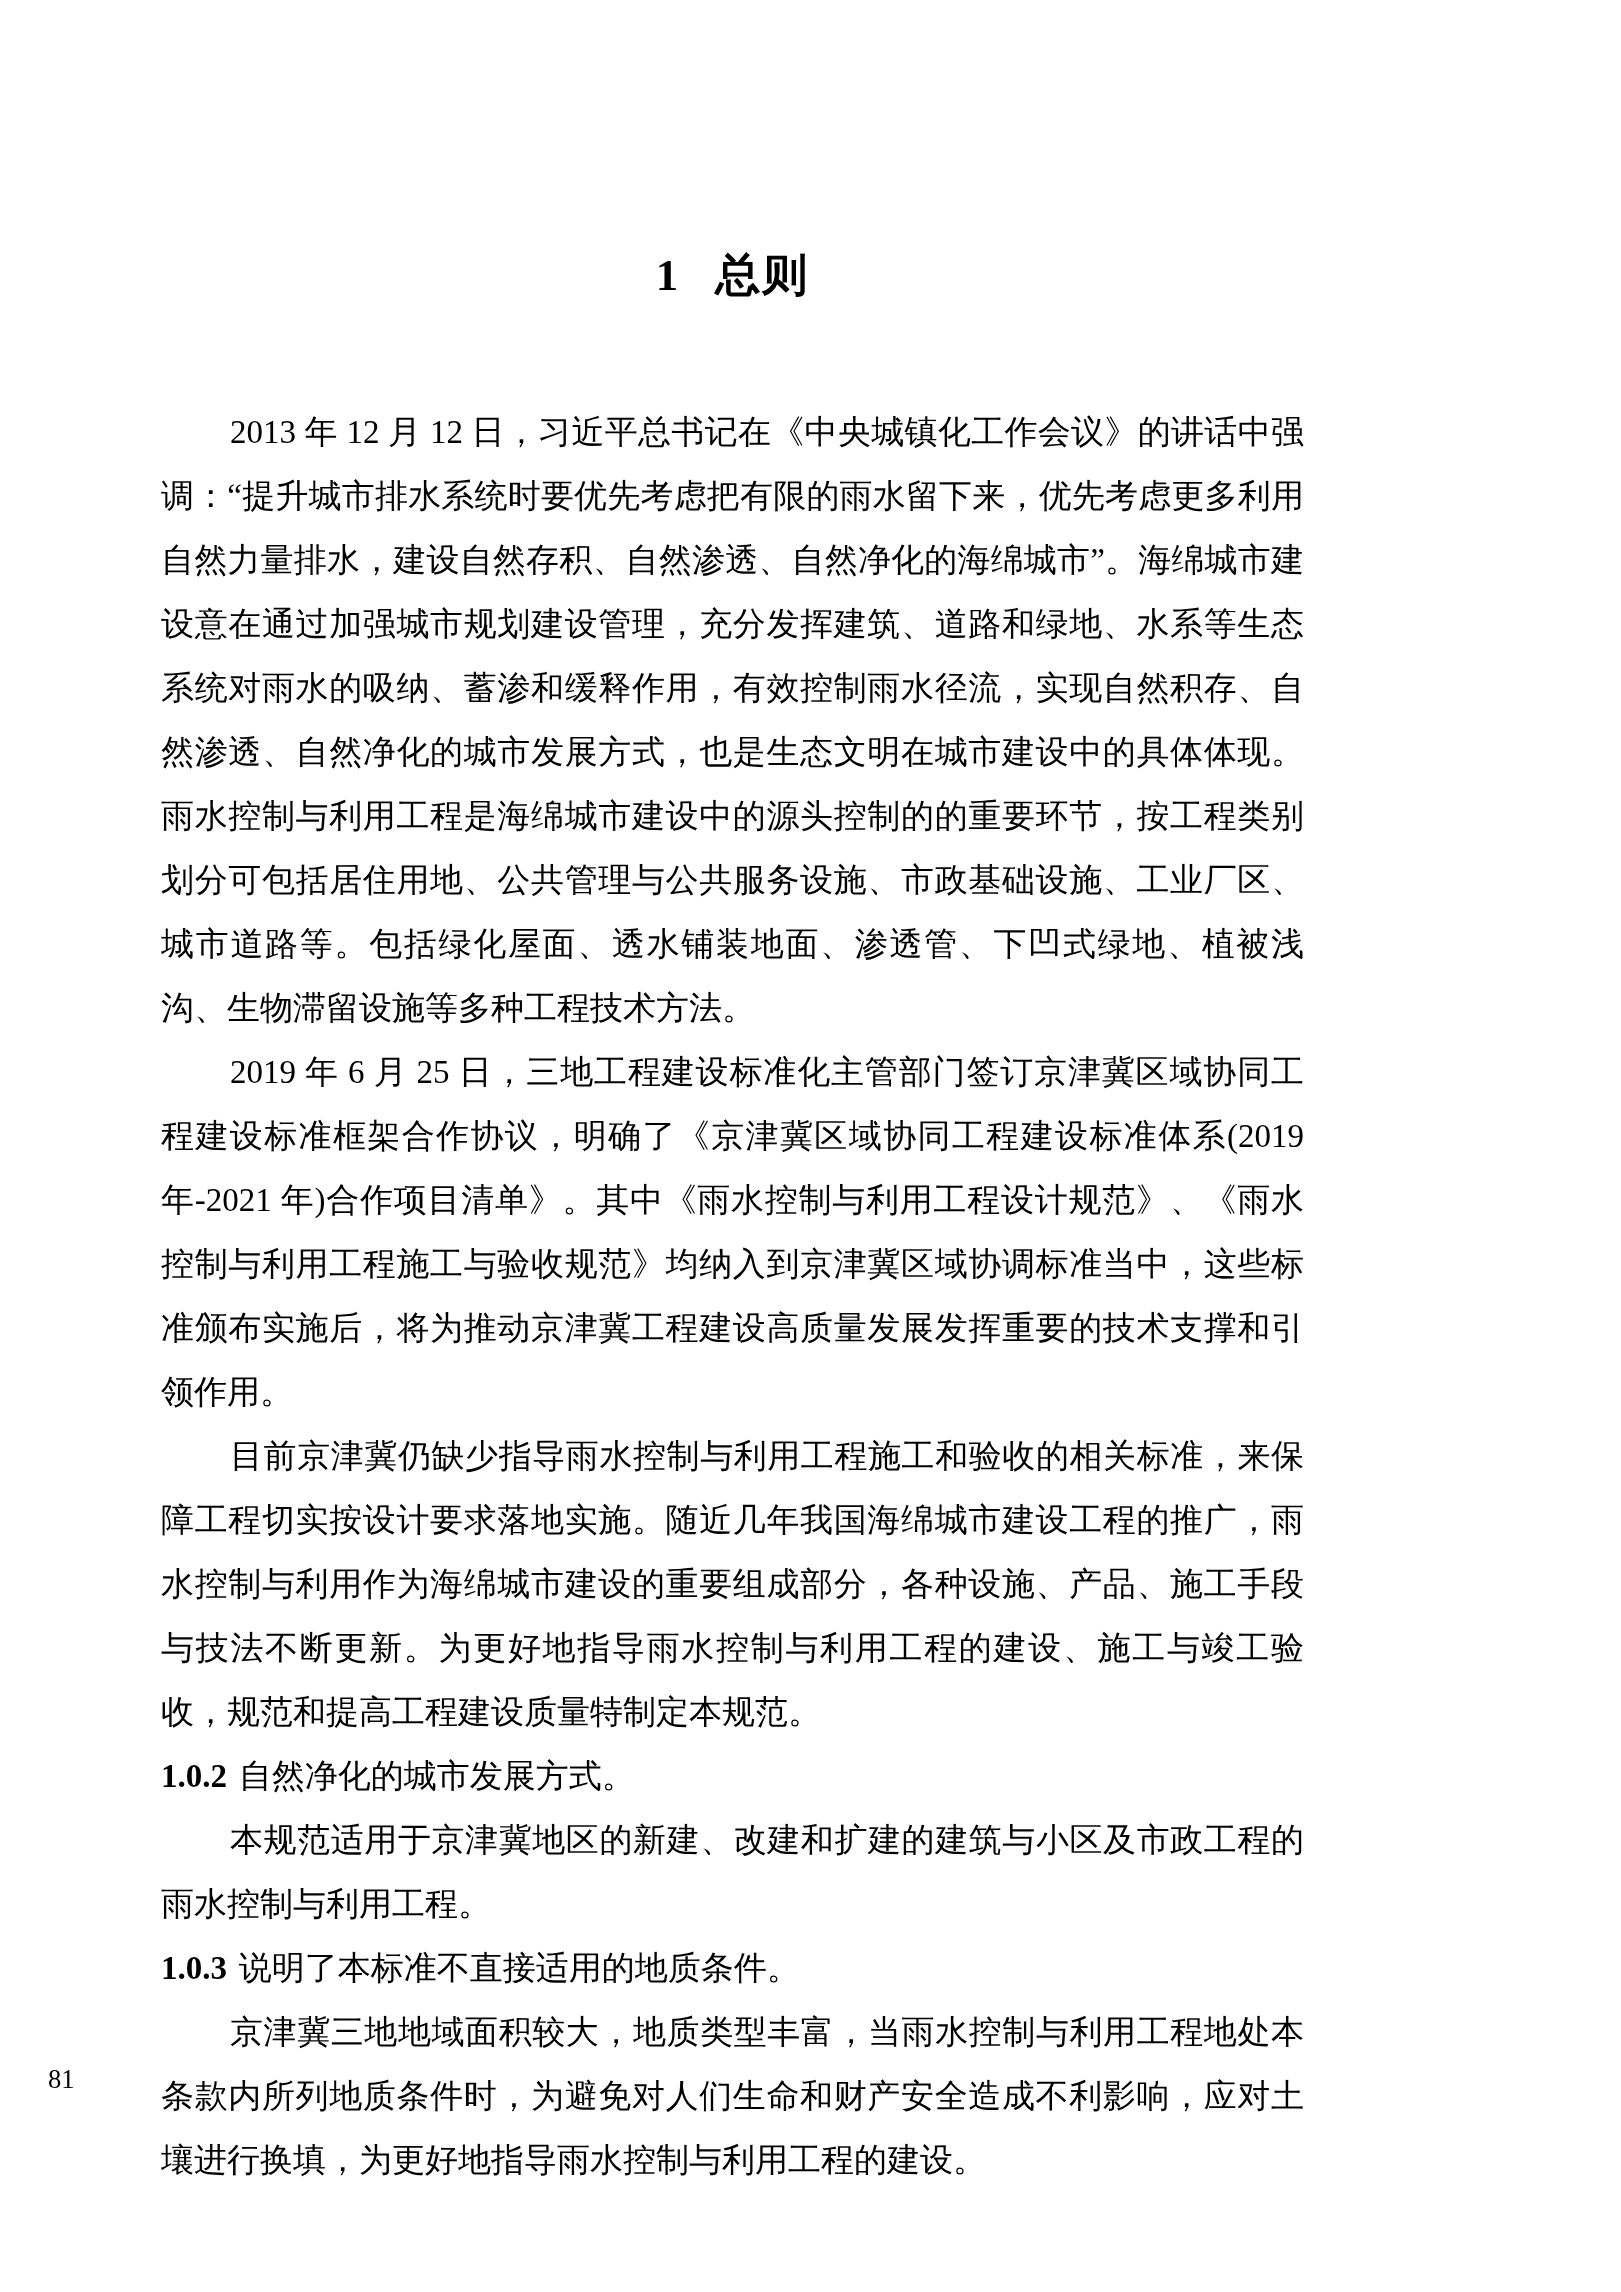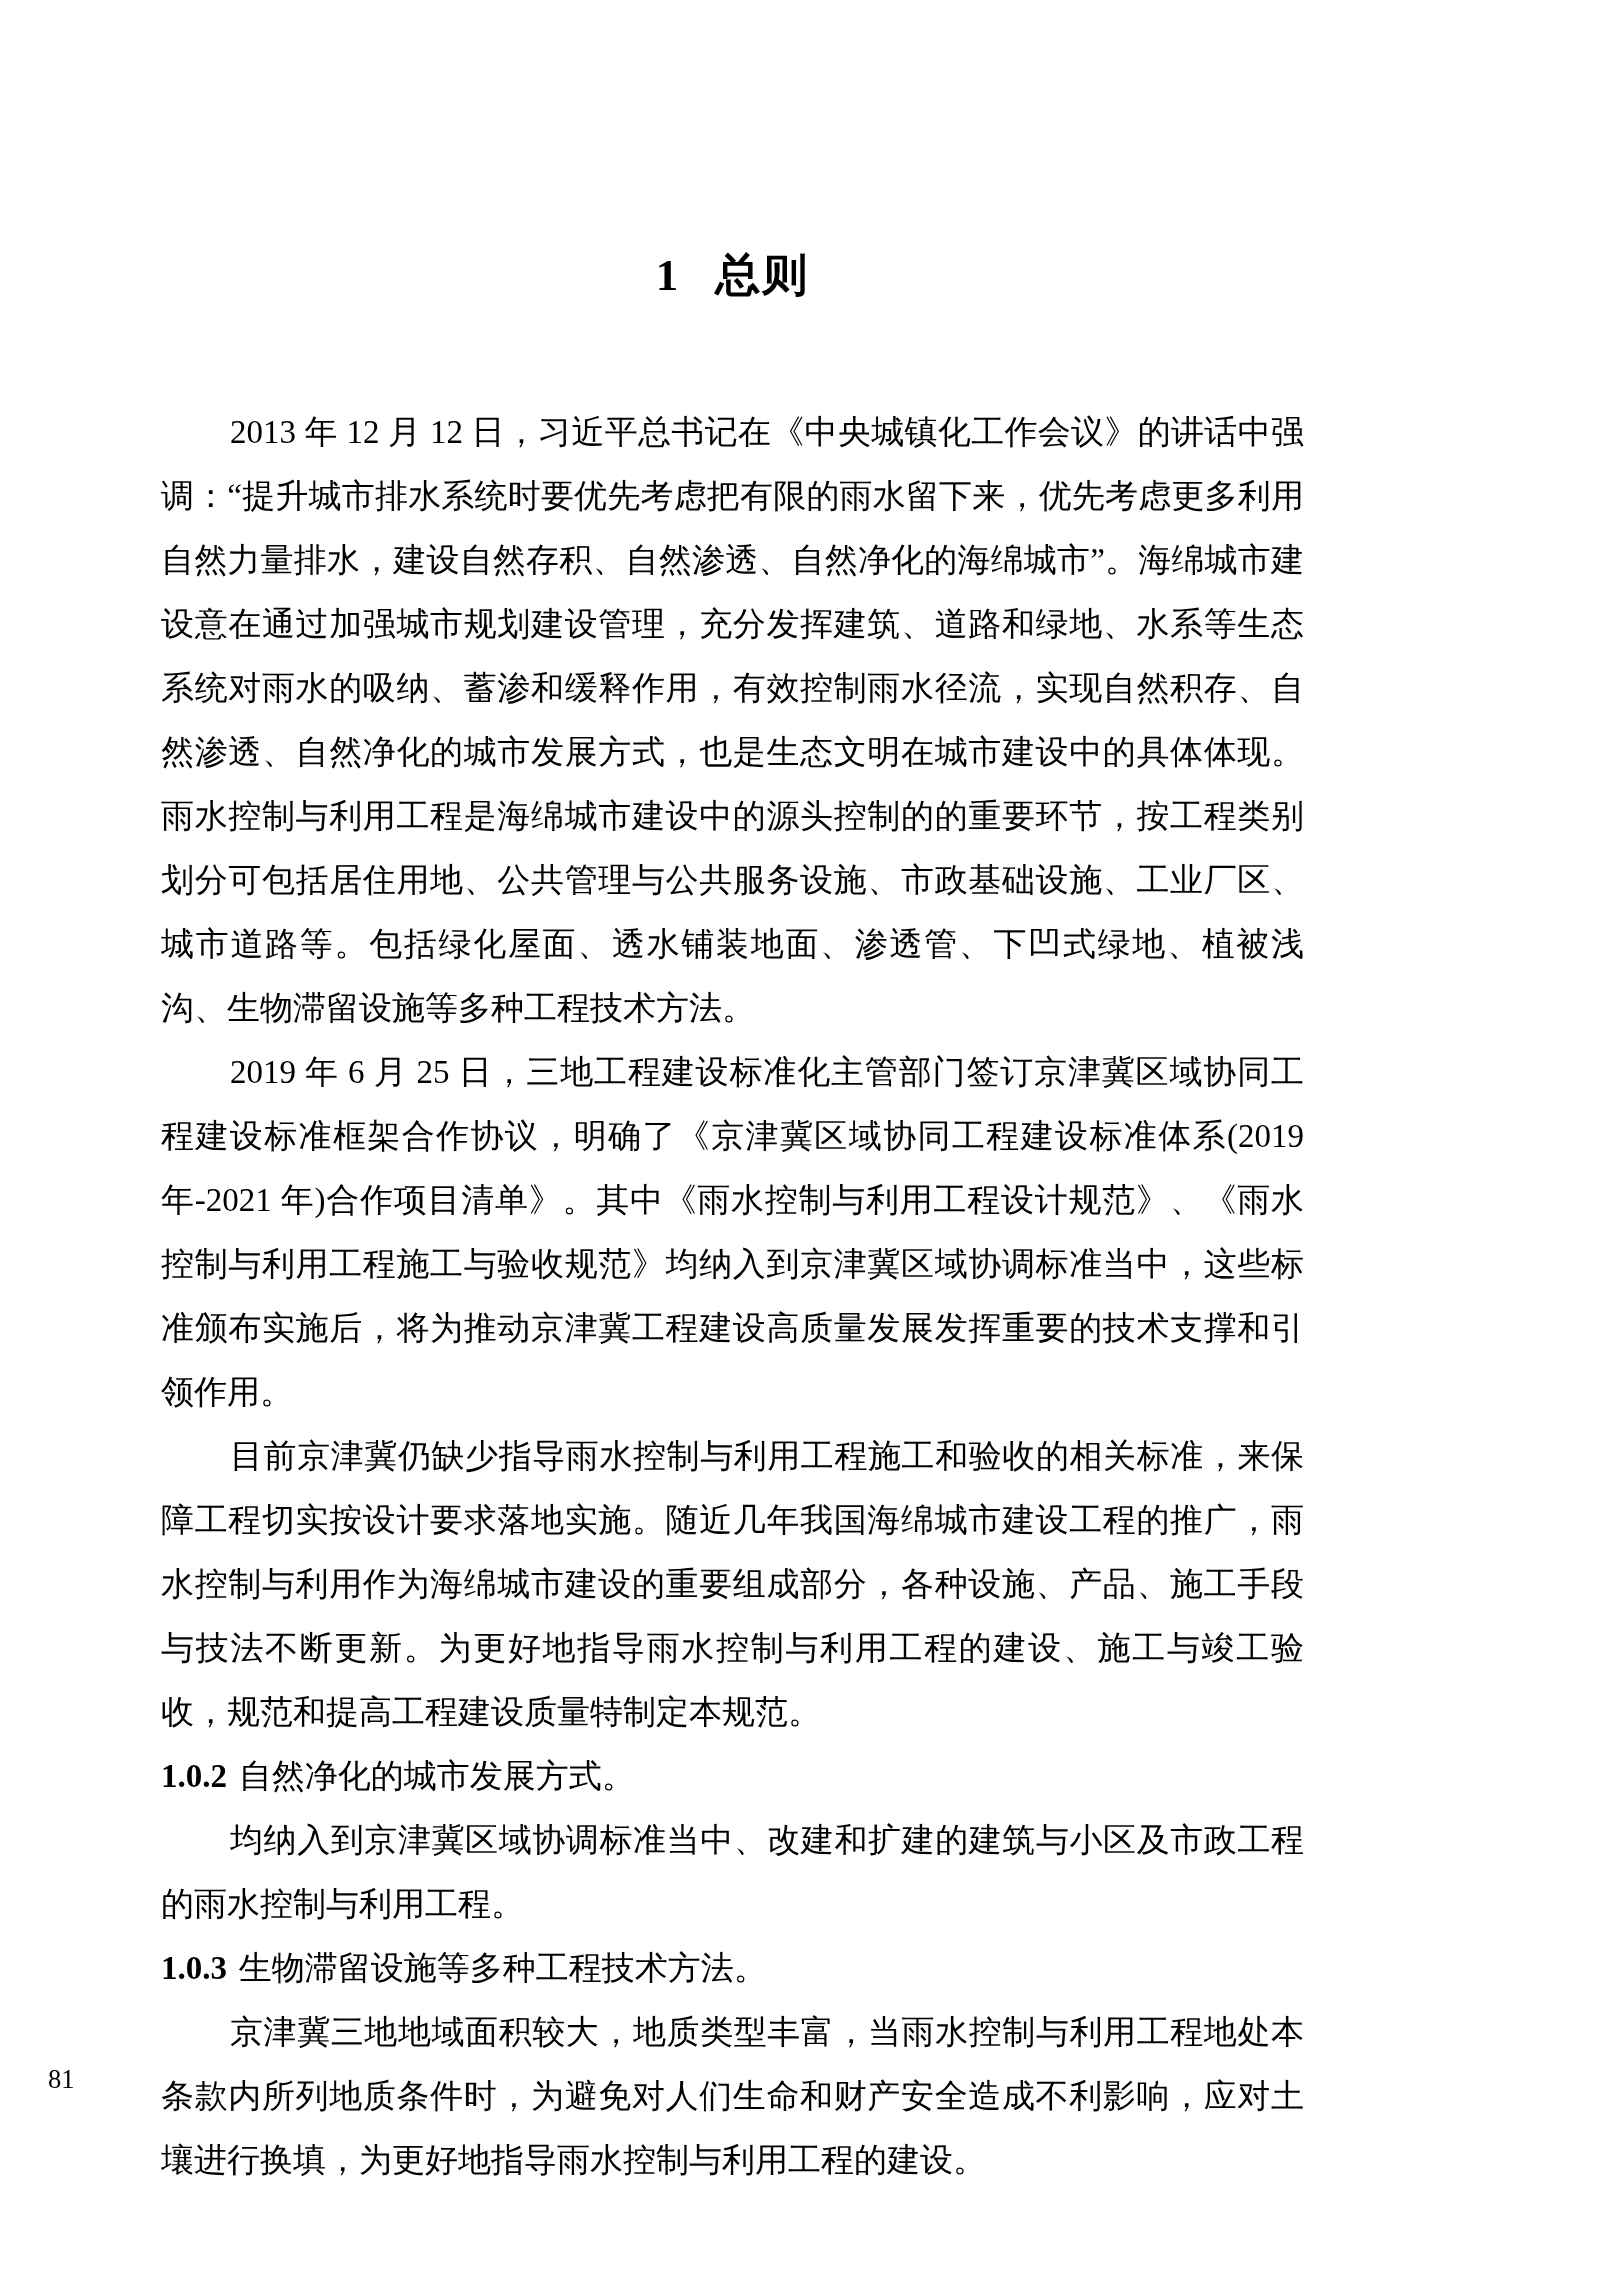--- a/index.html
+++ b/index.html
@@ -69,24 +69,24 @@
     <p class="body-para">2013 年 12 月 12 日，习近平总书记在《中央城镇化工作会议》的讲话中强调：“提升城市排水系统时要优先考虑把有限的雨水留下来，优先考虑更多利用自然力量排水，建设自然存积、自然渗透、自然净化的海绵城市”。海绵城市建设意在通过加强城市规划建设管理，充分发挥建筑、道路和绿地、水系等生态系统对雨水的吸纳、蓄渗和缓释作用，有效控制雨水径流，实现自然积存、自然渗透、自然净化的城市发展方式，也是生态文明在城市建设中的具体体现。雨水控制与利用工程是海绵城市建设中的源头控制的的重要环节，按工程类别划分可包括居住用地、公共管理与公共服务设施、市政基础设施、工业厂区、城市道路等。包括绿化屋面、透水铺装地面、渗透管、下凹式绿地、植被浅沟、生物滞留设施等多种工程技术方法。</p>
 
     <p class="body-para">2019 年 6 月 25 日，三地工程建设标准化主管部门签订京津冀区域协同工程建设标准框架合作协议，明确了《京津冀区域协同工程建设标准体系(2019 年-2021 年)合作项目清单》。其中《雨水控制与利用工程设计规范》、《雨水控制与利用工程施工与验收规范》均纳入到京津冀区域协调标准当中，这些标准颁布实施后，将为推动京津冀工程建设高质量发展发挥重要的技术支撑和引领作用。</p>
 
     <p class="body-para">目前京津冀仍缺少指导雨水控制与利用工程施工和验收的相关标准，来保障工程切实按设计要求落地实施。随近几年我国海绵城市建设工程的推广，雨水控制与利用作为海绵城市建设的重要组成部分，各种设施、产品、施工手段与技法不断更新。为更好地指导雨水控制与利用工程的建设、施工与竣工验收，规范和提高工程建设质量特制定本规范。</p>
 
     <p>
       <span class="clause-num">1.0.2</span><span>自然净化的城市发展方式。</span>
     </p>
 
-    <p class="body-para">均纳入到京津冀区域协调标准当中、改建和扩建的建筑与小区及市政工程的雨水控制与利用工程。</p>
+    <p class="body-para">本规范适用于京津冀地区的新建、改建和扩建的建筑与小区及市政工程的雨水控制与利用工程。</p>
 
     <p>
-      <span class="clause-num">1.0.3</span><span>生物滞留设施等多种工程技术方法。</span>
+      <span class="clause-num">1.0.3</span><span>说明了本标准不直接适用的地质条件。</span>
     </p>
 
     <p class="body-para">京津冀三地地域面积较大，地质类型丰富，当雨水控制与利用工程地处本条款内所列地质条件时，为避免对人们生命和财产安全造成不利影响，应对土壤进行换填，为更好地指导雨水控制与利用工程的建设。</p>
 
   </div>
 
   <div class="page-number">81</div>
 
 </div>
 

